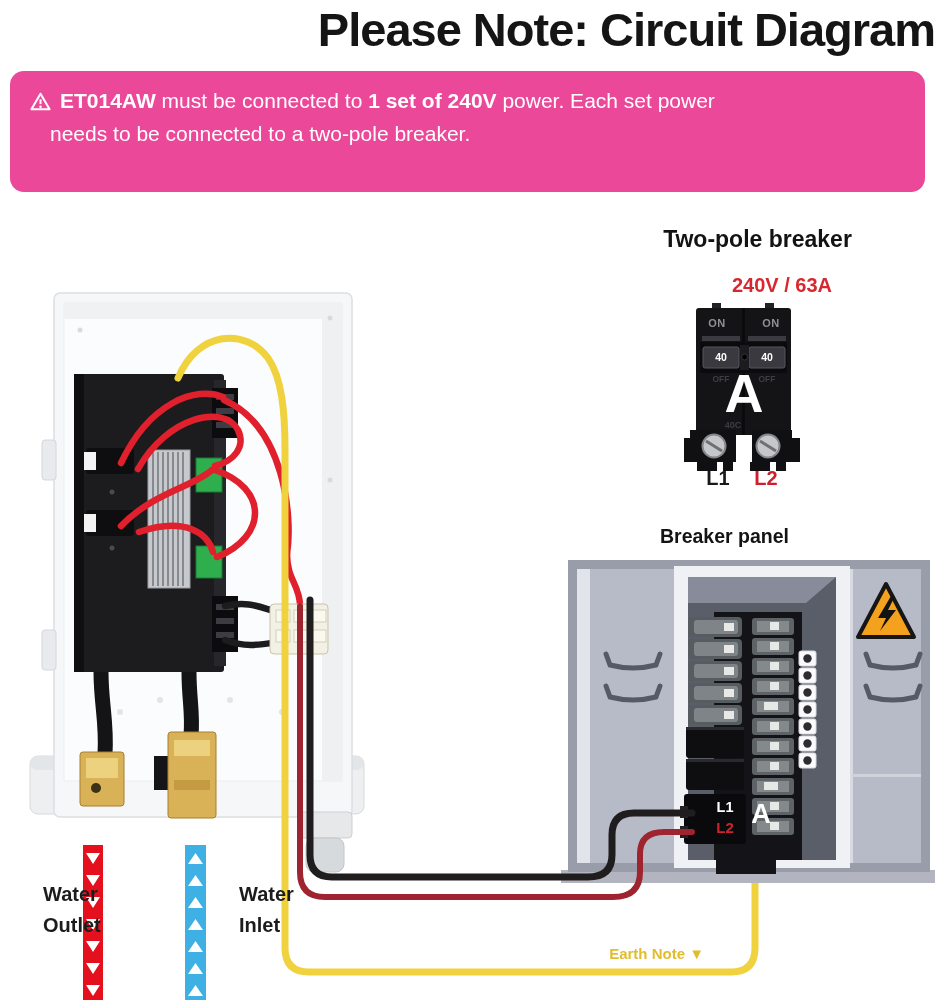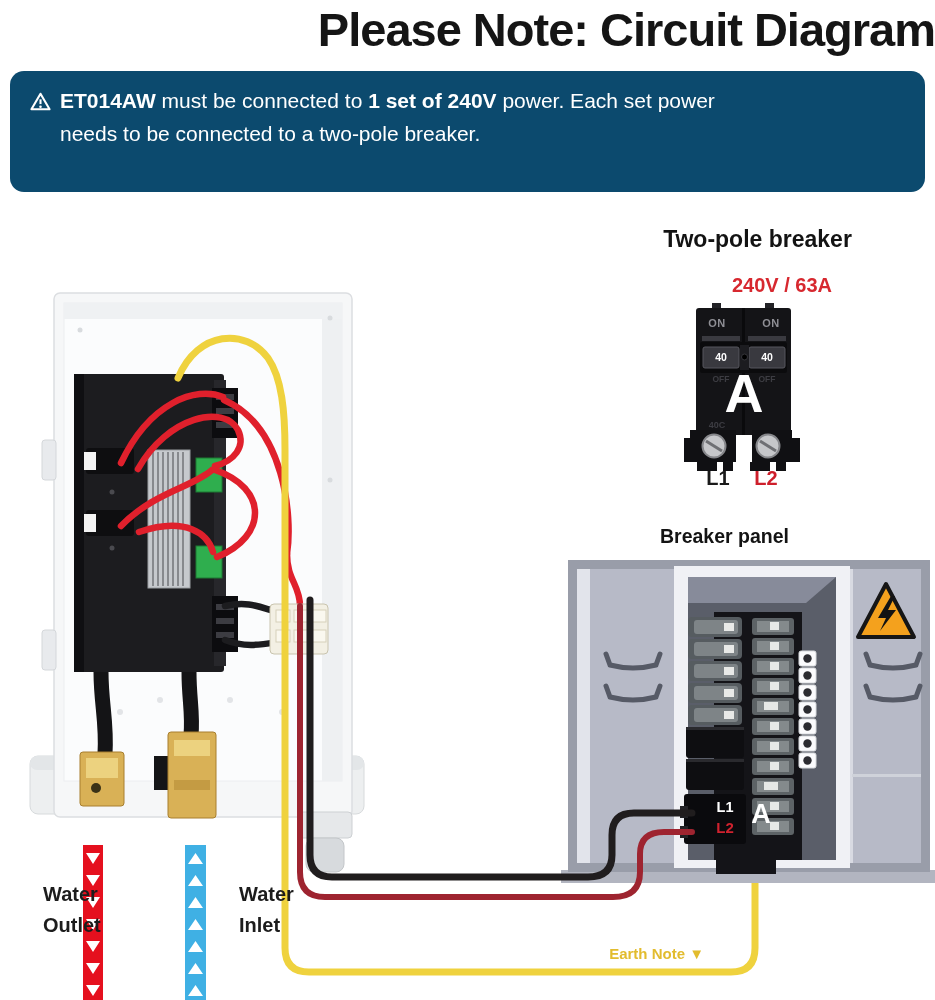--- a/index.html
+++ b/index.html
@@ -1,32 +1,32 @@
 <!DOCTYPE html>
 <html><head>
 <meta charset="utf-8">
 <style>
   html,body{margin:0;padding:0;background:#ffffff;}
   .stage{position:relative;width:935px;height:1000px;background:#ffffff;overflow:hidden;
          font-family:"Liberation Sans",sans-serif;}
   .abs{position:absolute;}
   .title{top:2px;left:0;width:935px;text-align:right;font-size:47px;font-weight:800;
          color:#151515;letter-spacing:-1px;}
-  .notice{left:10px;top:71px;width:915px;height:121px;background:#0c4a6e;border-radius:14px;
+  .notice{left:10px;top:71px;width:915px;height:121px;background:#ec4899;border-radius:14px;
           box-sizing:border-box;padding:13px 20px 4px 20px;color:#fff;}
   .n-row{display:flex;align-items:flex-start;font-size:21px;line-height:33px;font-weight:500;}
   .n-row svg{flex:none;margin:8px 9px 0 0;}
   .n-row b{font-weight:800;}
-  .n-cont{margin-left:30px;font-size:21px;line-height:33px;font-weight:500;}
+  .n-cont{margin-left:20px;font-size:21px;line-height:33px;font-weight:500;}
   .tp-heading{left:640px;top:226px;width:235px;text-align:center;font-size:23px;font-weight:600;color:#131313;}
   .tp-rating{left:680px;top:274px;width:152px;text-align:right;font-size:20px;font-weight:700;color:#d7282f;}
   .tp-on{width:34px;text-align:center;font-size:11px;font-weight:600;color:#8f8f95;letter-spacing:.5px;}
   .tp-amp{width:36px;text-align:center;font-size:10.5px;font-weight:700;color:#fff;}
   .tp-off{width:36px;text-align:center;font-size:8.5px;font-weight:600;color:#3d3d43;}
-  .tp-code{left:697px;top:420px;width:40px;text-align:center;font-size:9px;font-weight:600;color:#3d3d43;}
+  .tp-code{left:697px;top:420px;width:40px;text-align:center;font-size:9px;font-weight:600;color:#3d3d43;padding-left:16px;}
   .tp-letter{left:697px;top:362px;width:94px;text-align:center;font-size:54px;font-weight:800;color:#fff;}
   .tp-l{width:44px;text-align:center;font-size:20px;font-weight:700;}
   .panel-heading{left:660px;top:525px;width:196px;font-size:19.5px;font-weight:600;color:#131313;}
   .panel-l1{left:712px;top:799px;width:26px;text-align:center;font-size:14.5px;font-weight:700;color:#fff;}
   .panel-l2{left:712px;top:819px;width:26px;text-align:center;font-size:15px;font-weight:700;color:#d0222e;}
   .panel-letter{left:746px;top:799px;width:30px;text-align:center;font-size:27px;font-weight:700;color:#fff;}
   .water-label{top:879px;width:90px;font-size:20px;font-weight:600;color:#1c1c1c;line-height:31px;white-space:pre-line;margin-left:27px;}
   .earth-label{left:596px;top:945px;width:108px;text-align:right;font-size:15px;font-weight:700;color:#e2bc2e;}
   svg.diagram{top:0;left:0;}
 </style>

